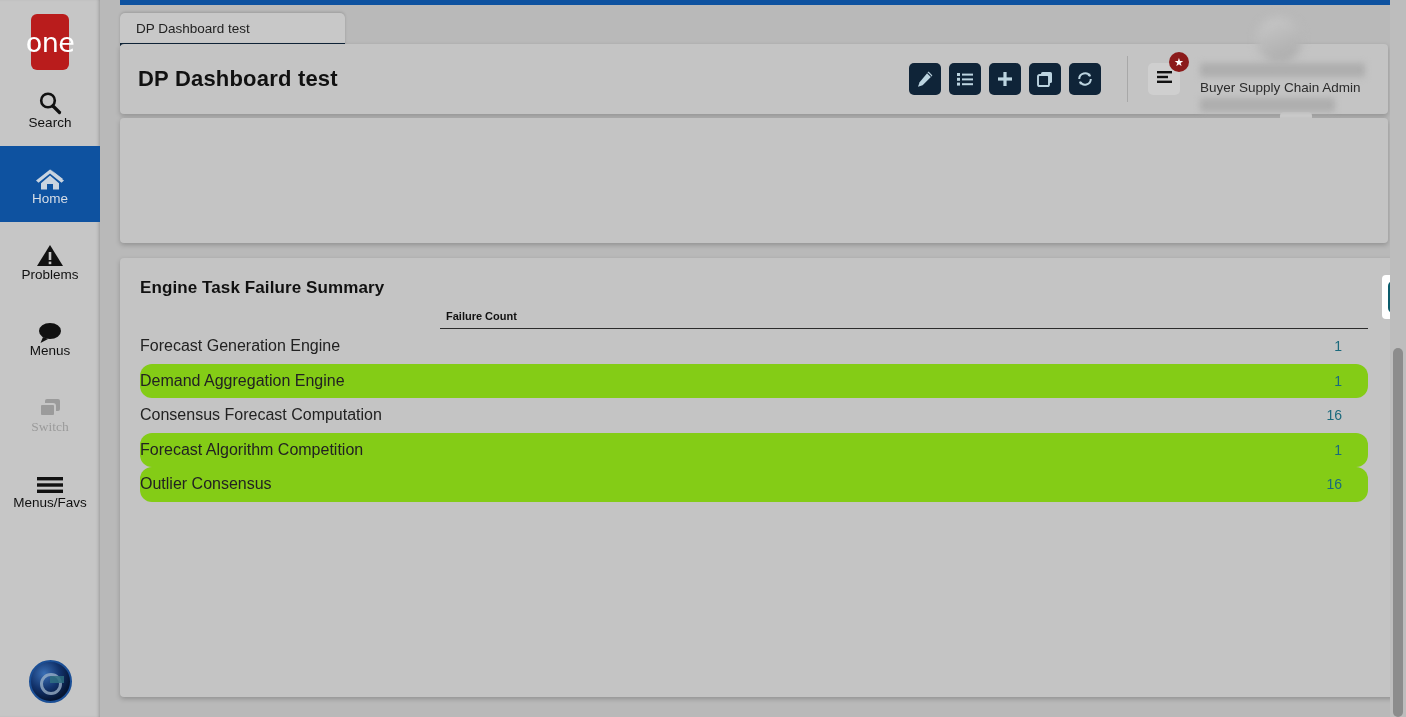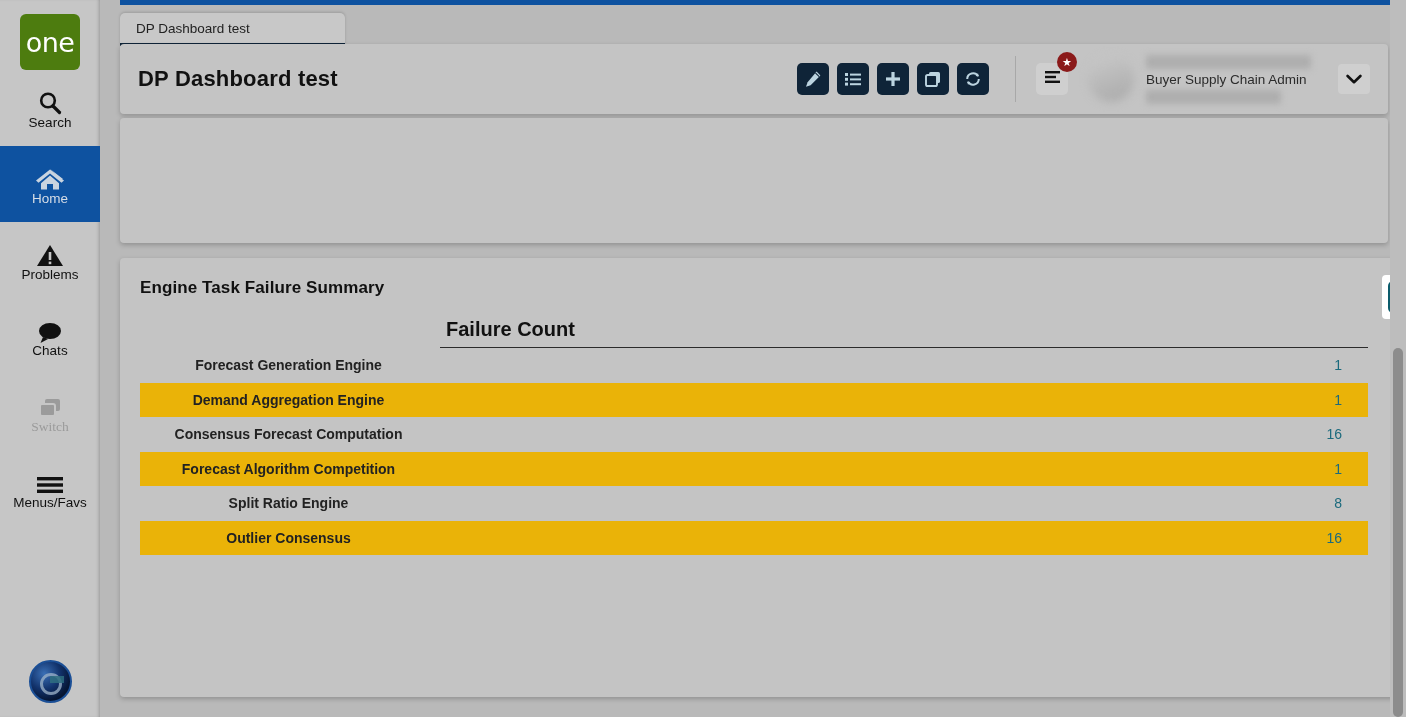--- a/index.html
+++ b/index.html
@@ -12,22 +12,22 @@
   #app { position: relative; width: 1406px; height: 717px; background: #b9b9b9; }
 
   
   .sidebar {
     position: absolute; left: 0; top: 0; width: 100px; height: 717px;
     background: #c6c6c6;
     display: flex; flex-direction: column; align-items: center;
     box-shadow: inset -3px 0 4px -3px rgba(0,0,0,.35);
   }
   .logo-box {
-    width: 60px; height: 56px; margin-top: 14px;
-    background: #4d7c0f; border-radius: 6px;
+    width: 38px; height: 56px; margin-top: 14px;
+    background: #b91c1c; border-radius: 6px;
     display: flex; align-items: center; justify-content: center;
   }
   .logo-text {
     color: #ffffff; font-size: 27px; letter-spacing: -.5px;
     font-family: "DejaVu Sans", sans-serif; line-height: 1;
   }
   .nav-item {
     width: 100px; height: 76px;
     display: flex; flex-direction: column; align-items: center; justify-content: center;
     gap: 0; color: #111; cursor: pointer;
@@ -97,21 +97,21 @@
     width: 32px; height: 32px; border-radius: 5px; background: #cfcfcf;
     display:flex; align-items:center; justify-content:center; cursor:pointer;
   }
   .badge {
     position: absolute; right: -9px; top: -11px;
     width: 20px; height: 20px; border-radius: 50%;
     background: #8b1a1a; color:#fff;
     display:flex; align-items:center; justify-content:center;
     font-size: 11px; line-height: 1;
   }
-  .user-zone { display: flex; align-items: center; }
+  .user-zone { display: flex; align-items: center; flex-direction: column; }
   .avatar {
     width: 46px; height: 46px; border-radius: 50%;
     background: linear-gradient(160deg,#c9c9c9,#a9a9a9);
     filter: blur(4px); margin-right: 12px;
   }
   .user-lines { display: flex; flex-direction: column; gap: 3px; width: 170px; }
   .blur-line { height: 14px; background: #aeaeae; filter: blur(3px); border-radius: 2px; }
   .blur-line.w1 { width: 165px; }
   .blur-line.w2 { width: 135px; }
   .user-role { font-size: 13.5px; color: #2b2b2b; white-space: nowrap; }
@@ -145,31 +145,30 @@
     padding: 6px; background: #ffffff; border-radius: 4px;
     display:flex; align-items:center; justify-content:center;
   }
 
   
   .tbl { position: absolute; left: 20px; top: 52px; width: 1228px; }
   .tbl-headrow { display: flex; }
   .th-left { width: 300px; }
   .th-right {
     flex: 1; border-bottom: 1.5px solid #2b2b2b;
-    font-size: 20px; font-weight: bold; color: #111;
+    font-size: 11px; font-weight: bold; color: #111;
     padding: 0 0 6px 6px;
-    margin-top: 8px;
   }
   .row {
     display: flex; align-items: center; height: 34.5px;
   }
-  .row.alt { background: #eab308; }
+  .row.alt { background: #84cc16; border-radius: 12px; }
   .row-label {
-    width: 300px; text-align: center; padding-right: 3px;
-    font-size: 14px; color: #222; white-space: nowrap; font-weight: bold;
+    width: 300px; text-align: left; padding-right: 3px;
+    font-size: 16px; color: #222; white-space: nowrap;
   }
   .row-value {
     flex: 1; text-align: right; padding-right: 26px;
     font-size: 14px; color: #1b6a7d; cursor: pointer;
   }
 
   
   .scrollbar-track {
     position: absolute; right: 0; top: 0; width: 16px; height: 717px;
     background: #bdbdbd;
@@ -222,21 +221,21 @@
     </div>
 
 
     <div class="nav-item">
       <span class="nav-ico">
         <svg width="28" height="24" viewBox="0 0 28 24">
             <ellipse cx="14" cy="11" rx="11" ry="8" fill="#111"></ellipse>
             <path d="M7 17 L4.5 23 L12 19 Z" fill="#111"></path>
           </svg>
       </span>
-      <span class="nav-label">Chats</span>
+      <span class="nav-label">Menus</span>
     </div>
 
     <div class="nav-item disabled">
       <span class="nav-ico">
         <svg width="28" height="24" viewBox="0 0 28 24">
             <rect x="9" y="3" width="15" height="12" rx="2" fill="#9b9b9b"></rect>
             <rect x="4" y="8" width="15" height="12" rx="2" fill="#9b9b9b" stroke="#c6c6c6" stroke-width="2"></rect>
           </svg>
       </span>
       <span class="nav-label">Switch</span>
@@ -396,24 +395,20 @@
         <div class="row-value">1</div>
       </div>
       <div class="row">
         <div class="row-label">Consensus Forecast Computation</div>
         <div class="row-value">16</div>
       </div>
       <div class="row alt">
         <div class="row-label">Forecast Algorithm Competition</div>
         <div class="row-value">1</div>
       </div>
-      <div class="row">
-        <div class="row-label">Split Ratio Engine</div>
-        <div class="row-value">8</div>
-      </div>
       <div class="row alt">
         <div class="row-label">Outlier Consensus</div>
         <div class="row-value">16</div>
       </div>
     </div>
   </div>
 
   <div class="scrollbar-track">
     <div class="scrollbar-thumb"></div>
   </div>

